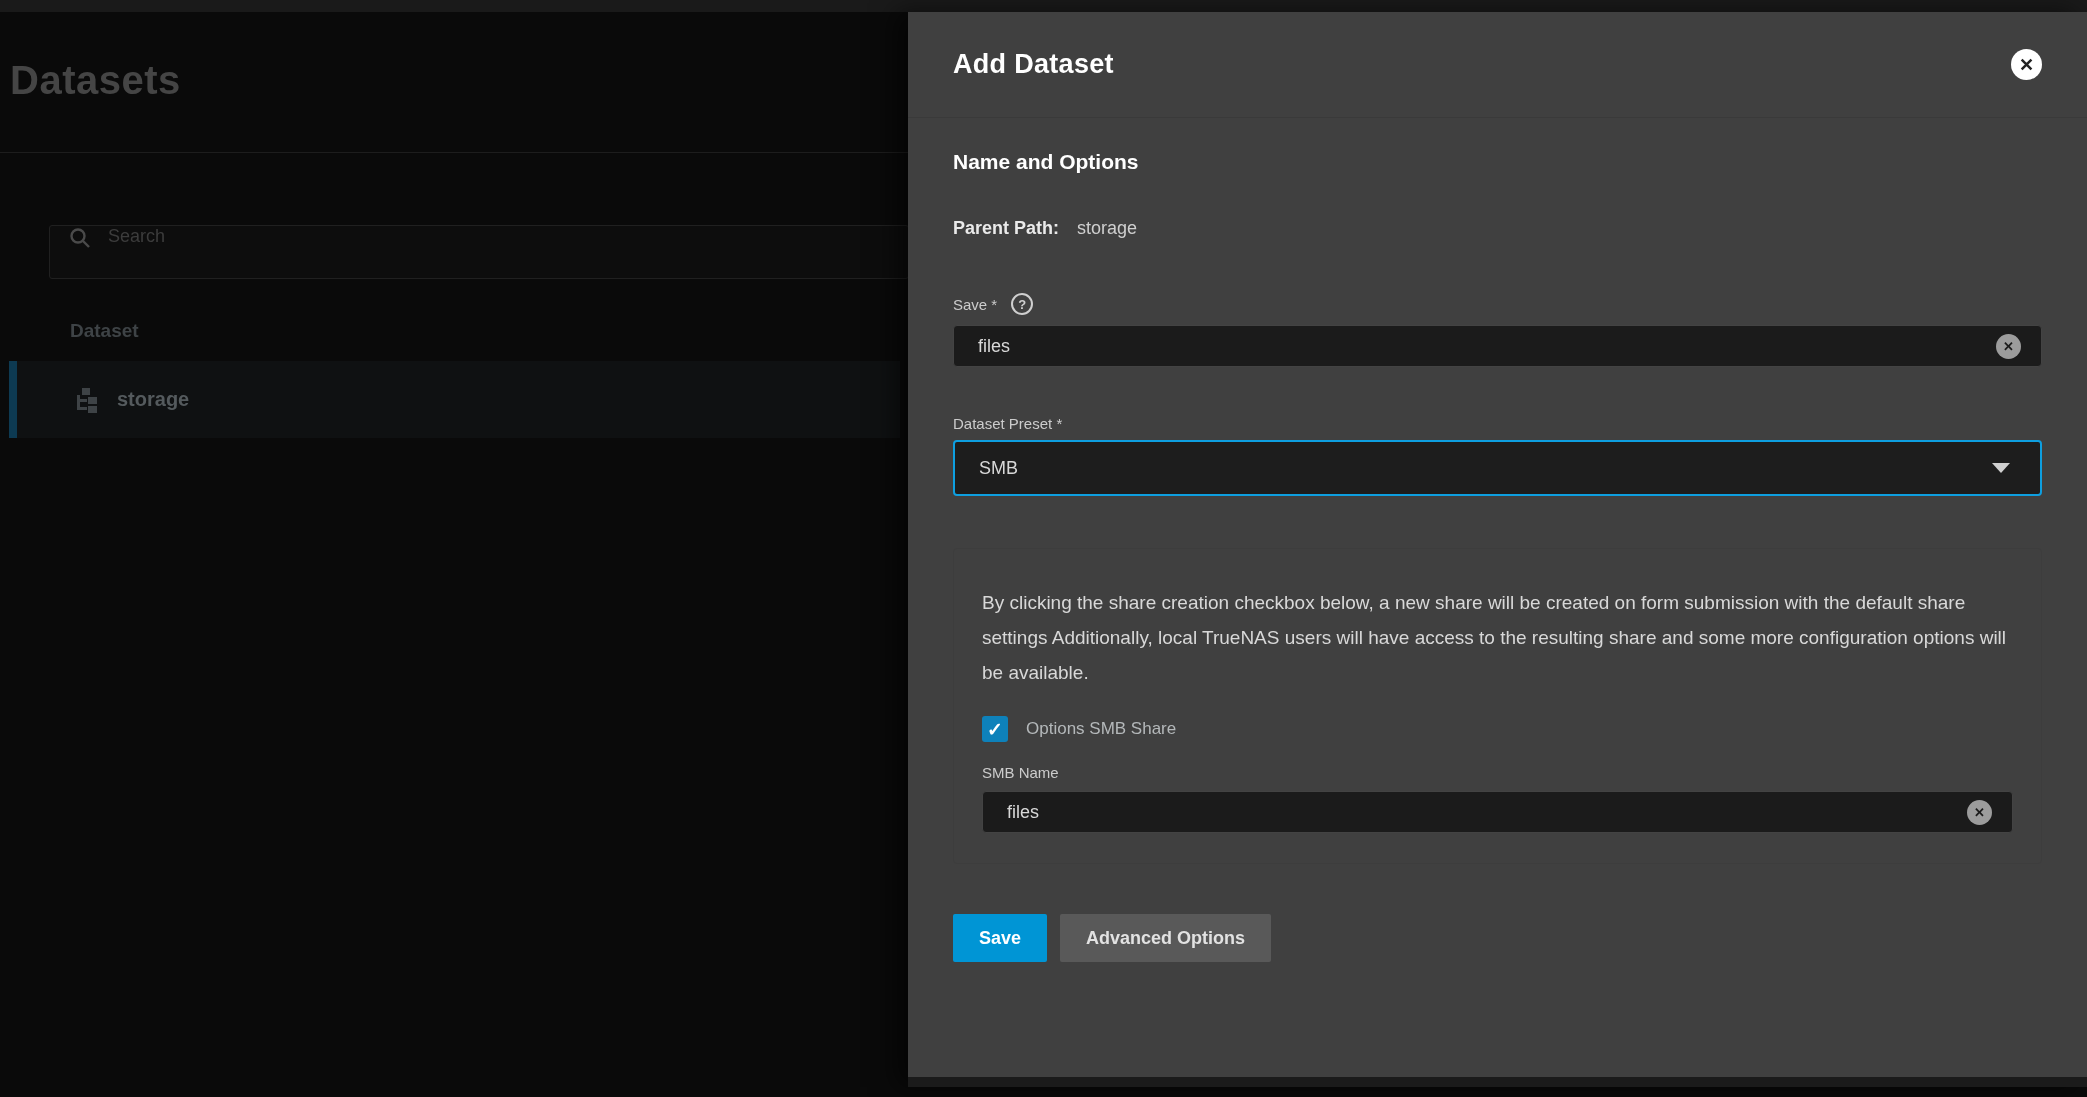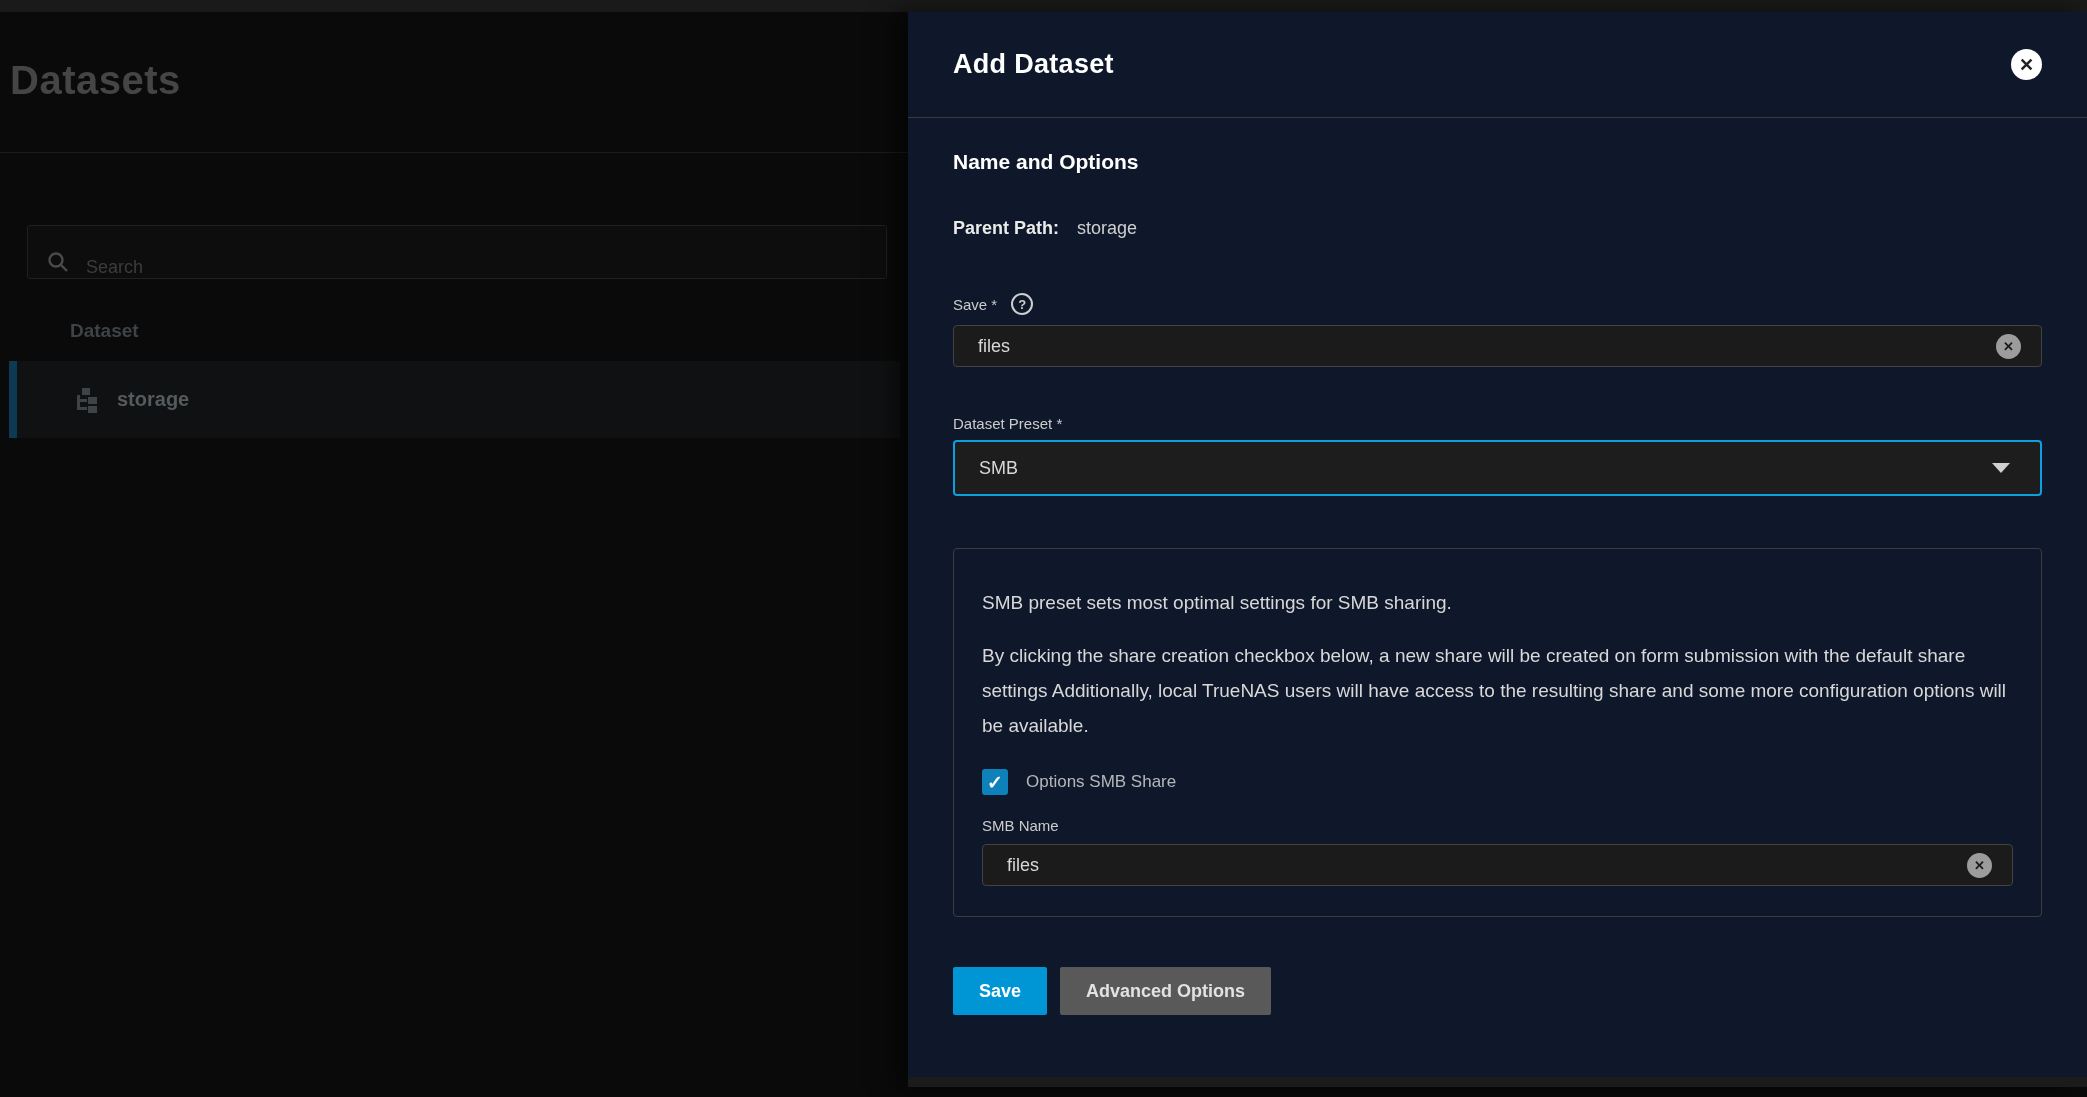--- a/index.html
+++ b/index.html
@@ -10,43 +10,43 @@
     position:relative;
     color:#d8d8d8;
   }
   .top-strip { position:absolute; left:0; top:0; width:2087px; height:12px; background:#1a1a1a; }
 
   
   .page-left { position:absolute; left:0; top:12px; width:772px; height:1085px; background:#0a0a0a; }
   .page-title { margin:46px 0 0 10px; font-size:40px; font-weight:bold; color:#454545; letter-spacing:.5px; }
   .page-divider { position:absolute; left:0; top:140px; width:908px; height:1px; background:#1d1d1d; }
   .search-box {
-    position:absolute; left:27px; top:213px; width:860px; height:54px;
+    position:absolute; left:49px; top:213px; width:860px; height:54px;
     background:#0d0d0d; border:1px solid #202020; border-radius:3px;
-    display:flex; align-items:flex-end; padding:0 18px; gap:16px;
+    display:flex; align-items:flex-start; padding:0 18px; gap:16px;
   }
   .search-box svg { flex:0 0 auto; }
   .search-input {
     background:transparent; border:none; outline:none; width:100%;
     font-family:"Liberation Sans", sans-serif; font-size:18px; color:#6a6a6a;
   }
   .search-input::placeholder { color:#3c3c3c; }
   .table-header { position:absolute; left:70px; top:308px; font-size:19px; font-weight:bold; color:#3e4346; }
   .tree-row {
     position:absolute; left:9px; top:349px; width:891px; height:77px;
     background:#0f1112; display:flex; align-items:center;
   }
   .tree-row-accent { width:8px; height:100%; background:#0d3a52; flex:0 0 auto; }
   .tree-row-icon { margin-left:56px; display:flex; align-items:center; }
   .tree-row-label { margin-left:16px; font-size:20px; font-weight:600; color:#545a5d; }
 
   
   .panel {
     position:absolute; left:908px; top:12px; width:1179px; height:1075px;
-    background:#0f172a; box-shadow:-12px 0 24px rgba(0,0,0,.55);
+    background:#404040; box-shadow:-12px 0 24px rgba(0,0,0,.55);
   }
   .panel-bottom-strip { position:absolute; left:0; bottom:0; width:100%; height:10px; background:#1b1b1b; }
   .panel-header {
     height:106px; display:flex; align-items:center; justify-content:space-between;
     padding:0 45px; border-bottom:1px solid #3a3a3a;
   }
   .panel-title { font-size:27px; font-weight:bold; color:#ffffff; letter-spacing:.3px; }
   .close-btn {
     width:31px; height:31px; border-radius:50%; background:#ffffff;
     display:flex; align-items:center; justify-content:center; cursor:pointer;
@@ -183,21 +183,20 @@
 
     <div class="field-label plain">
       <span>Dataset Preset *</span>
     </div>
     <div class="select-field">
       <span class="select-value">SMB</span>
       <span class="caret-down"></span>
     </div>
 
     <div class="info-box">
-      <div class="info-p">SMB preset sets most optimal settings for SMB sharing.</div>
       <div class="info-p">By clicking the share creation checkbox below, a new share will be created on form submission with the default share settings Additionally, local TrueNAS users will have access to the resulting share and some more configuration options will be available.</div>
 
       <div class="checkbox-row">
         <span class="checkbox">
           <span class="checkbox-check">✓</span>
         </span>
         <span class="checkbox-label">Options SMB Share</span>
       </div>
 
       <div class="sub-label">SMB Name</div>

